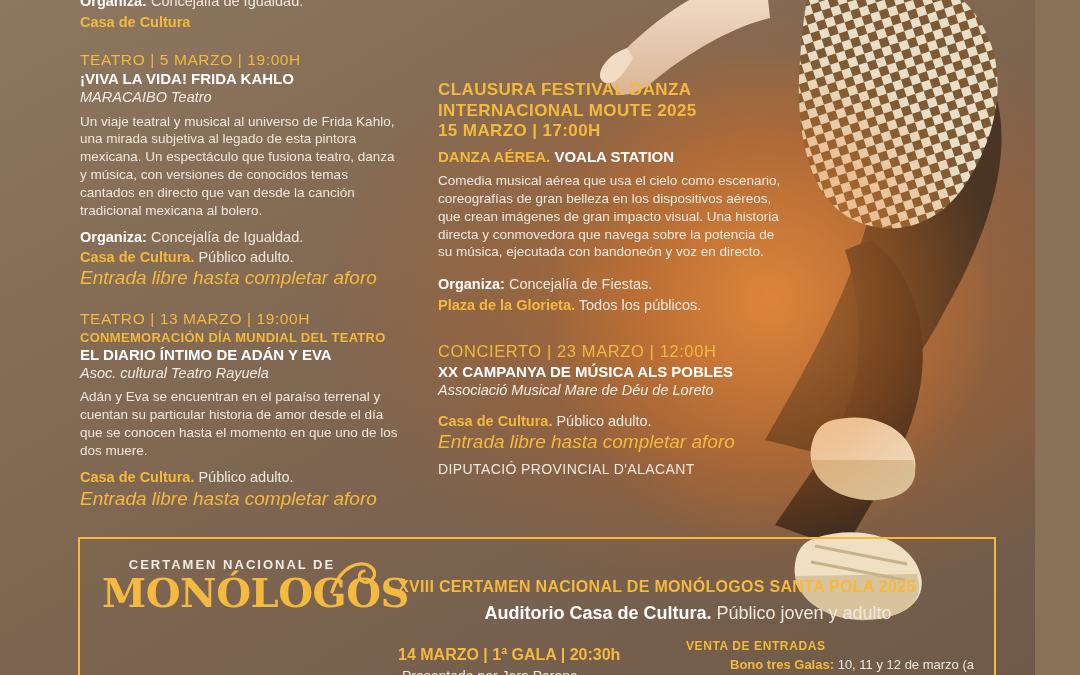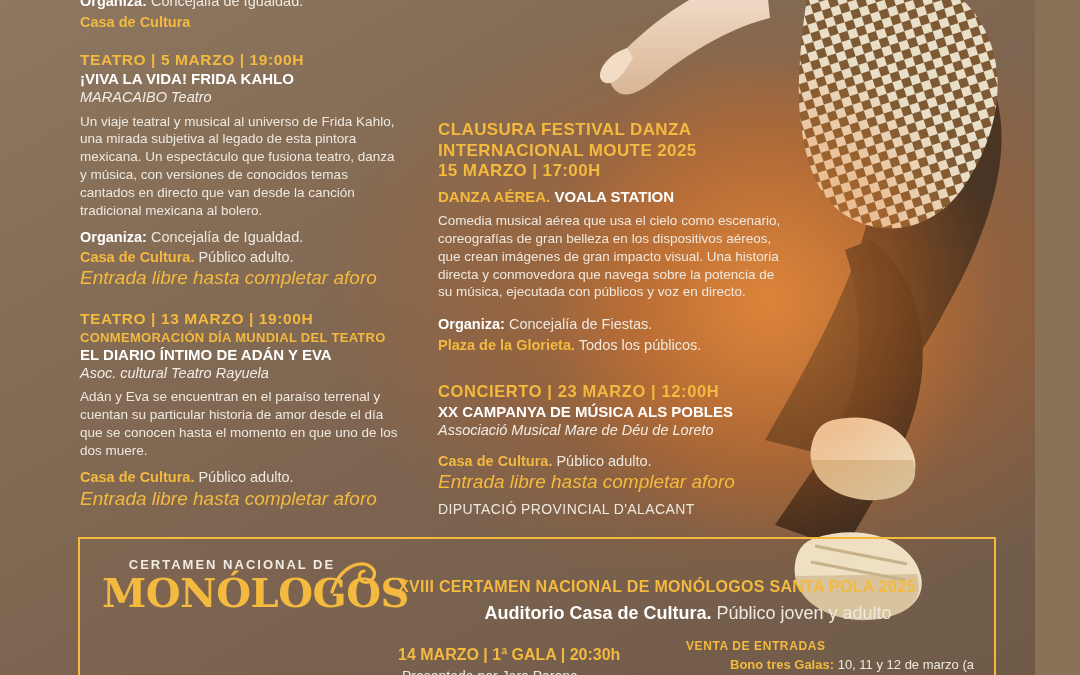--- a/index.html
+++ b/index.html
@@ -33,24 +33,24 @@
     background: radial-gradient(ellipse at center, rgba(255,150,60,0.55) 0%, rgba(235,120,35,0.30) 45%, rgba(200,100,30,0.0) 75%);
     filter: blur(4px);
   }
 
   
   .col {
     position: absolute;
     color: #f2ece4;
   }
   .col-left  { left: 80px;  top: -8px;  width: 320px; }
-  .col-right { left: 438px; top: 80px;  width: 345px; margin-top: 40px; }
+  .col-right { left: 438px; top: 80px;  width: 345px; }
 
   .ttl {
-    font-weight: 700;
+    font-weight: 400;
     font-size: 15.5px;
     letter-spacing: 0.6px;
     color: #f4b93f;
     text-transform: uppercase;
     margin: 0 0 1px 0;
     line-height: 1.25;
   }
   .ttl-lg {
     font-weight: 700;
     font-size: 17px;
@@ -255,21 +255,21 @@
 
     <div>
       <p class="ttl-lg">CLAUSURA FESTIVAL DANZA</p>
       <p class="ttl-lg">INTERNACIONAL MOUTE 2025</p>
       <p class="ttl-lg">15 MARZO | 17:00h</p>
       <p class="subttl" style="margin-top:6px;">
         <span style="color:#f4b93f;">DANZA AÉREA.</span>
         <span style="color:#ffffff;">VOALA STATION</span>
       </p>
       <div style="height:6px;"></div>
-      <p class="body">Comedia musical aérea que usa el cielo como escenario, coreografías de gran belleza en los dispositivos aéreos, que crean imágenes de gran impacto visual. Una historia directa y conmovedora que navega sobre la potencia de su música, ejecutada con públicos y voz en directo.</p>
+      <p class="body">Comedia musical aérea que usa el cielo como escenario, coreografías de gran belleza en los dispositivos aéreos, que crean imágenes de gran impacto visual. Una historia directa y conmovedora que navega sobre la potencia de su música, ejecutada con bandoneón y voz en directo.</p>
       <div style="height:6px;"></div>
       <p class="kv">
         <span class="k">Organiza:</span>
         <span class="v">Concejalía de Fiestas.</span>
       </p>
       <p class="kv-venue">
         <span class="k">Plaza de la Glorieta.</span>
         <span class="v">Todos los públicos.</span>
       </p>
     </div>

